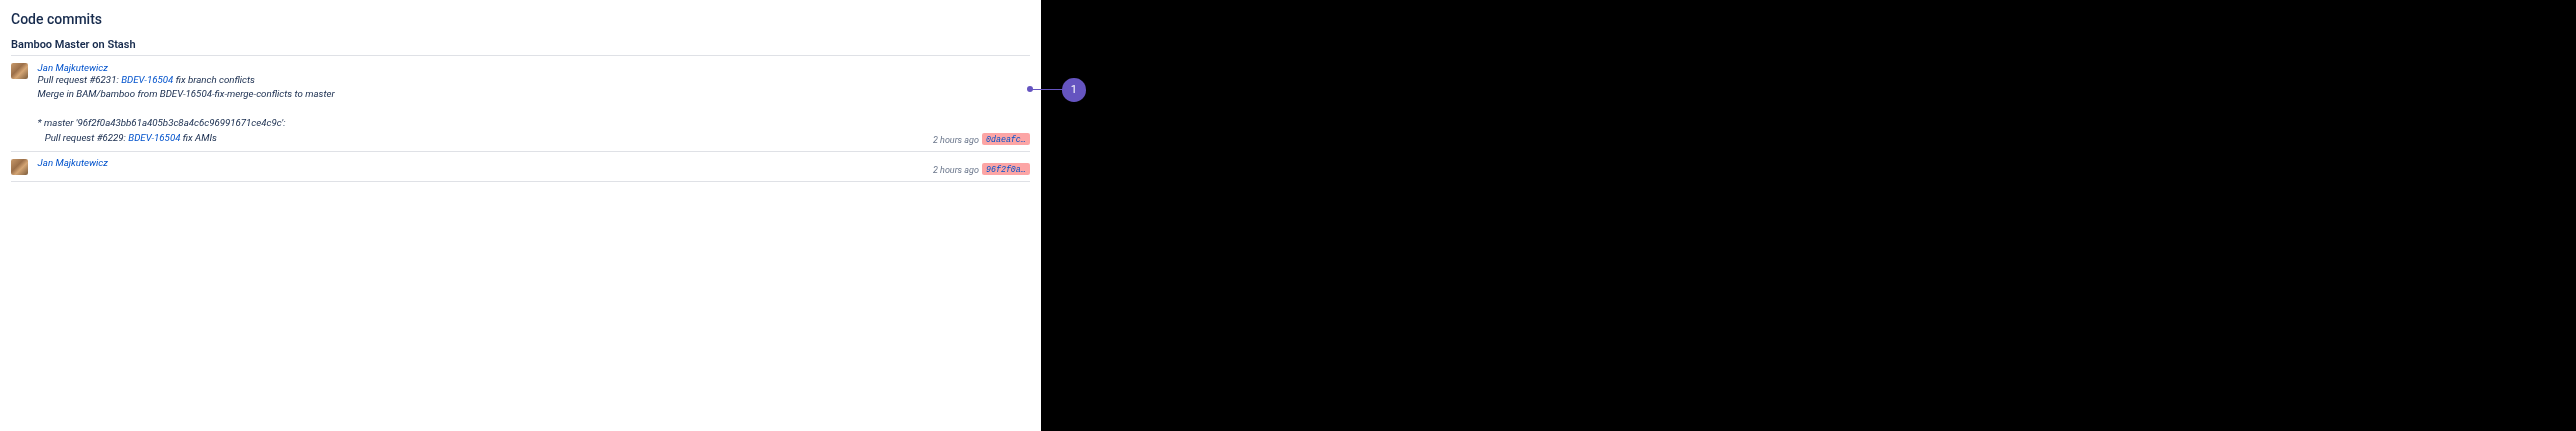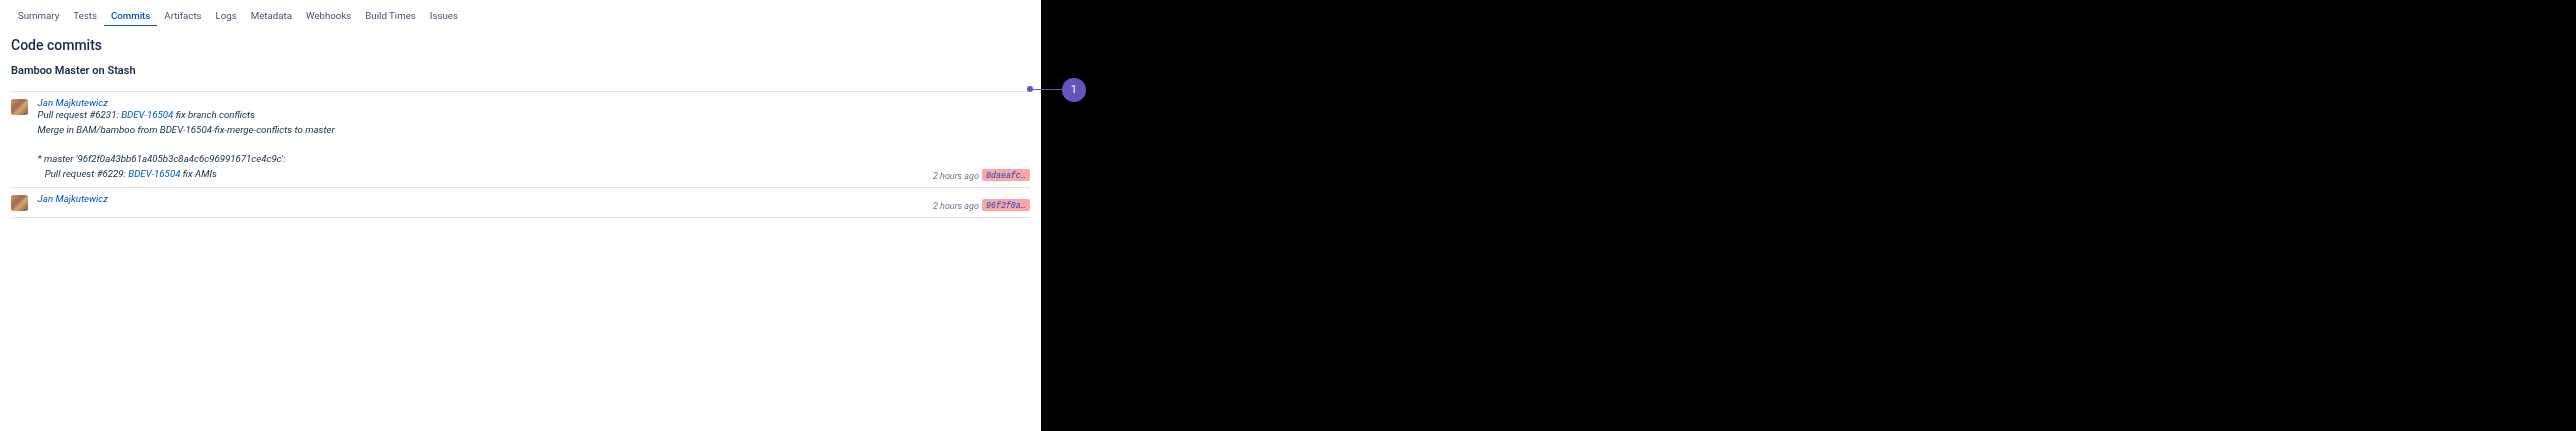--- a/index.html
+++ b/index.html
@@ -50,21 +50,21 @@
       font-size: 14px;
       font-weight: 500;
       color: #172B4D;
       margin-top: 11px;
       margin-bottom: 11px;
     }
     .section-header {
       font-size: 11px;
       font-weight: 600;
       color: #172B4D;
-      padding-bottom: 14px;
+      padding-bottom: 4px;
       border-bottom: 0.7px solid #DFE1E6;
     }
     .commit-row {
       display: flex;
       padding: 5.5px 0;
       border-bottom: 0.7px solid #DFE1E6;
       gap: 10px;
       font-style: italic;
     }
     .avatar {
@@ -145,31 +145,20 @@
       align-items: center;
       justify-content: center;
       font-size: 11px;
       font-weight: 400;
     }
   </style>
 </head>
 <body>
 
 <div class="content-area">
-  <div class="tabs">
-    <div class="tab">Summary</div>
-    <div class="tab">Tests</div>
-    <div class="tab active">Commits</div>
-    <div class="tab">Artifacts</div>
-    <div class="tab">Logs</div>
-    <div class="tab">Metadata</div>
-    <div class="tab">Webhooks</div>
-    <div class="tab">Build Times</div>
-    <div class="tab">Issues</div>
-  </div>
 
   <h1 class="page-title">Code commits</h1>
 
   <h2 class="section-header">Bamboo Master on Stash</h2>
 
   <div class="commit-row">
     <div class="avatar"></div>
     <div class="commit-body">
       <a href="#" class="author-link">Jan Majkutewicz</a>
       <div class="commit-message"><span>Pull request #6231: </span><a href="#" class="issue-link">BDEV-16504</a><span> fix branch conflicts</span>

